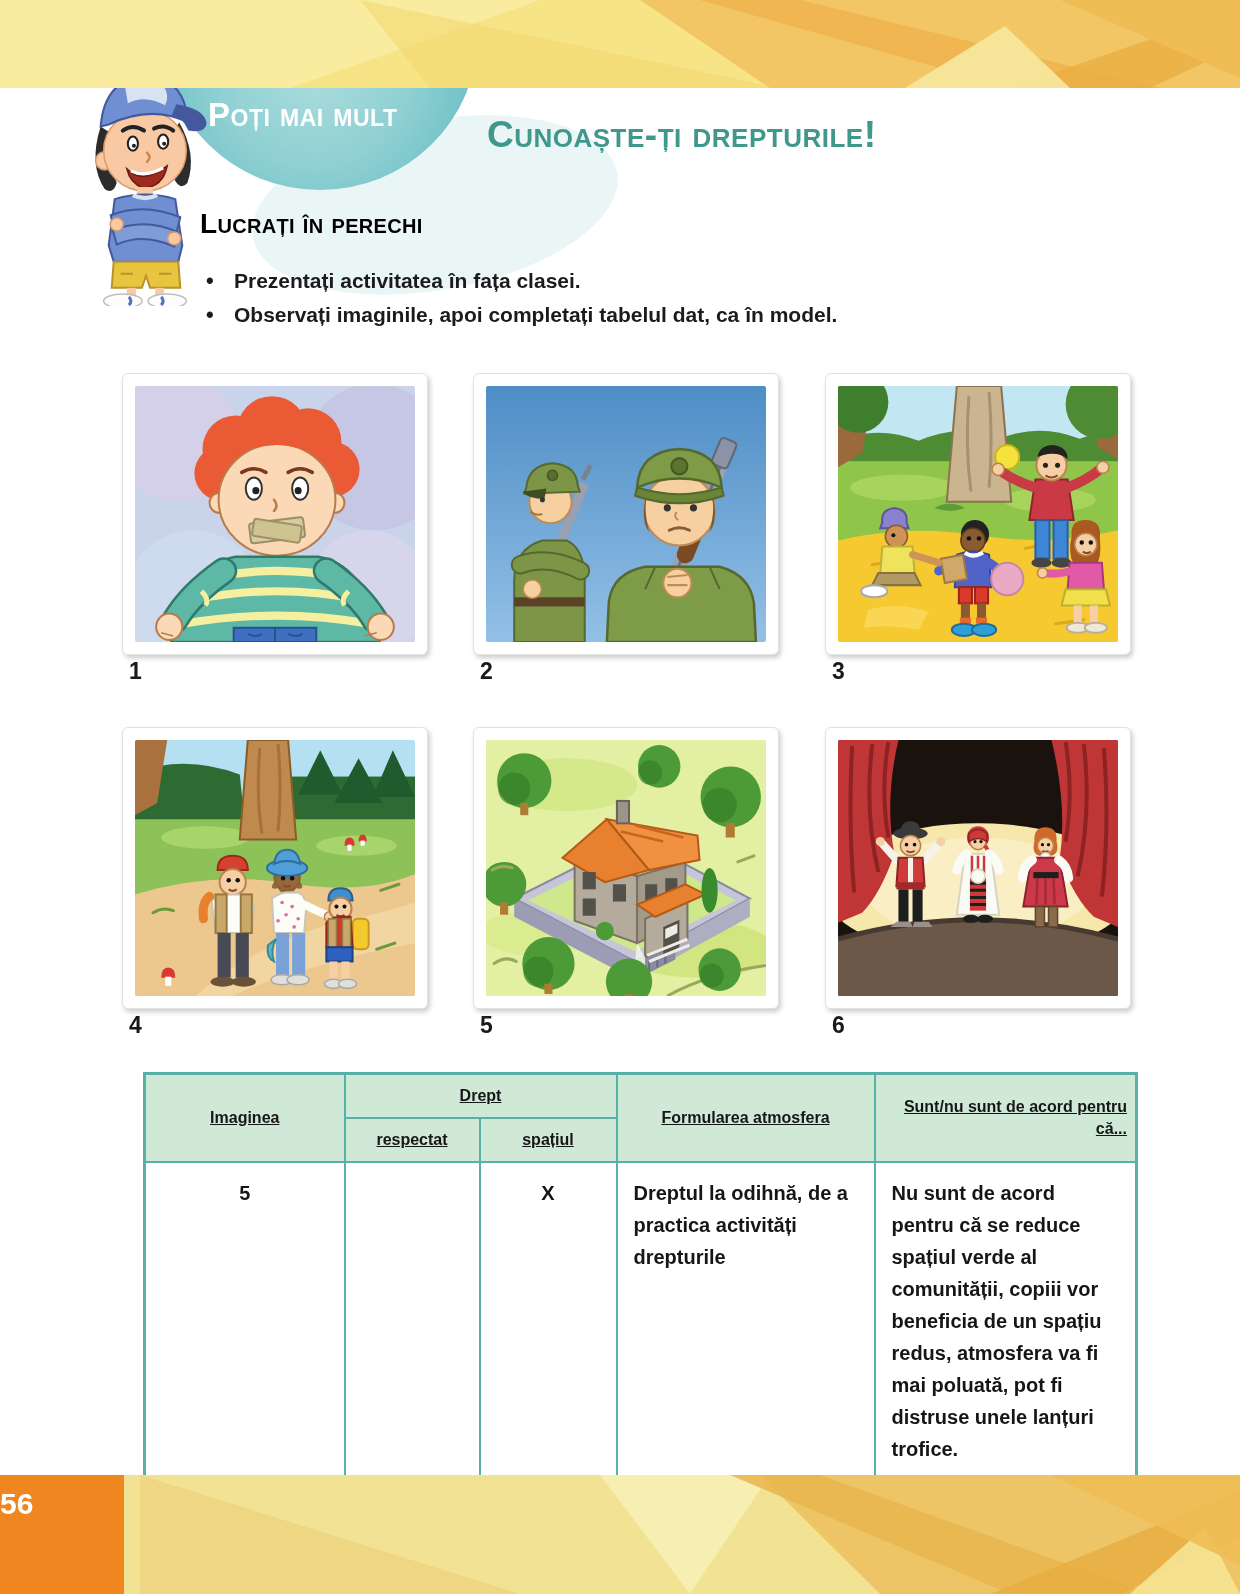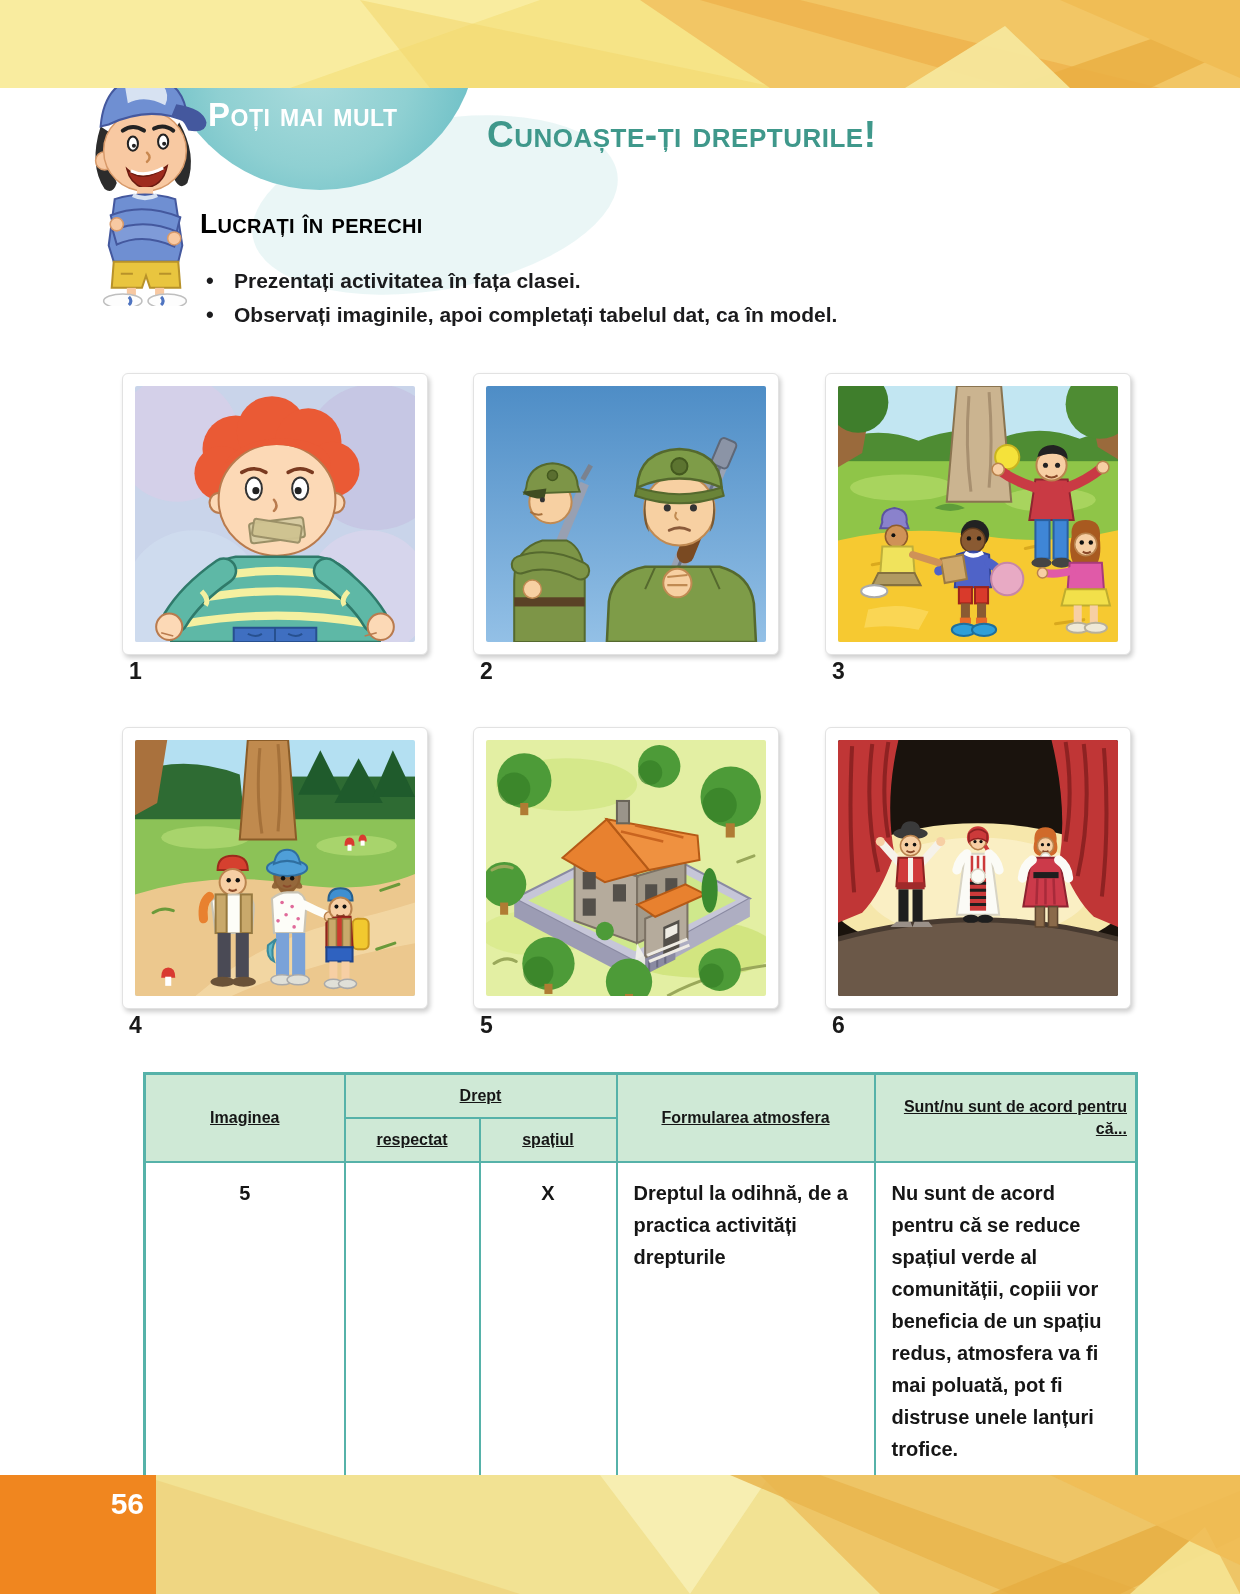--- a/index.html
+++ b/index.html
@@ -71,22 +71,22 @@
   }
   table.rights th.left { text-align:right; padding-left:14px; line-height:1.35; }
   table.rights td {
     vertical-align:top; font-size:20px; font-weight:600; color:#161616;
     padding:14px 16px; line-height:1.6; background:#fff;
   }
   table.rights td.center { text-align:center; }
   table.rights tbody tr { height:308px; }
 
   .page-num-box {
-    position:absolute; left:0; top:1475px; width:156px; height:119px;
-    background:#f0861f; z-index:6; text-align:right;
+    position:absolute; left:0; top:1475px; width:124px; height:119px;
+    background:#f0861f; z-index:6; text-align:left;
   }
   .page-num-box span {
     display:inline-block; margin:12px 12px 0 0;
     font-size:30px; font-weight:bold; color:#ffffff;
   }
 </style>
 </head>
 <body>
 
 <div class="page">

